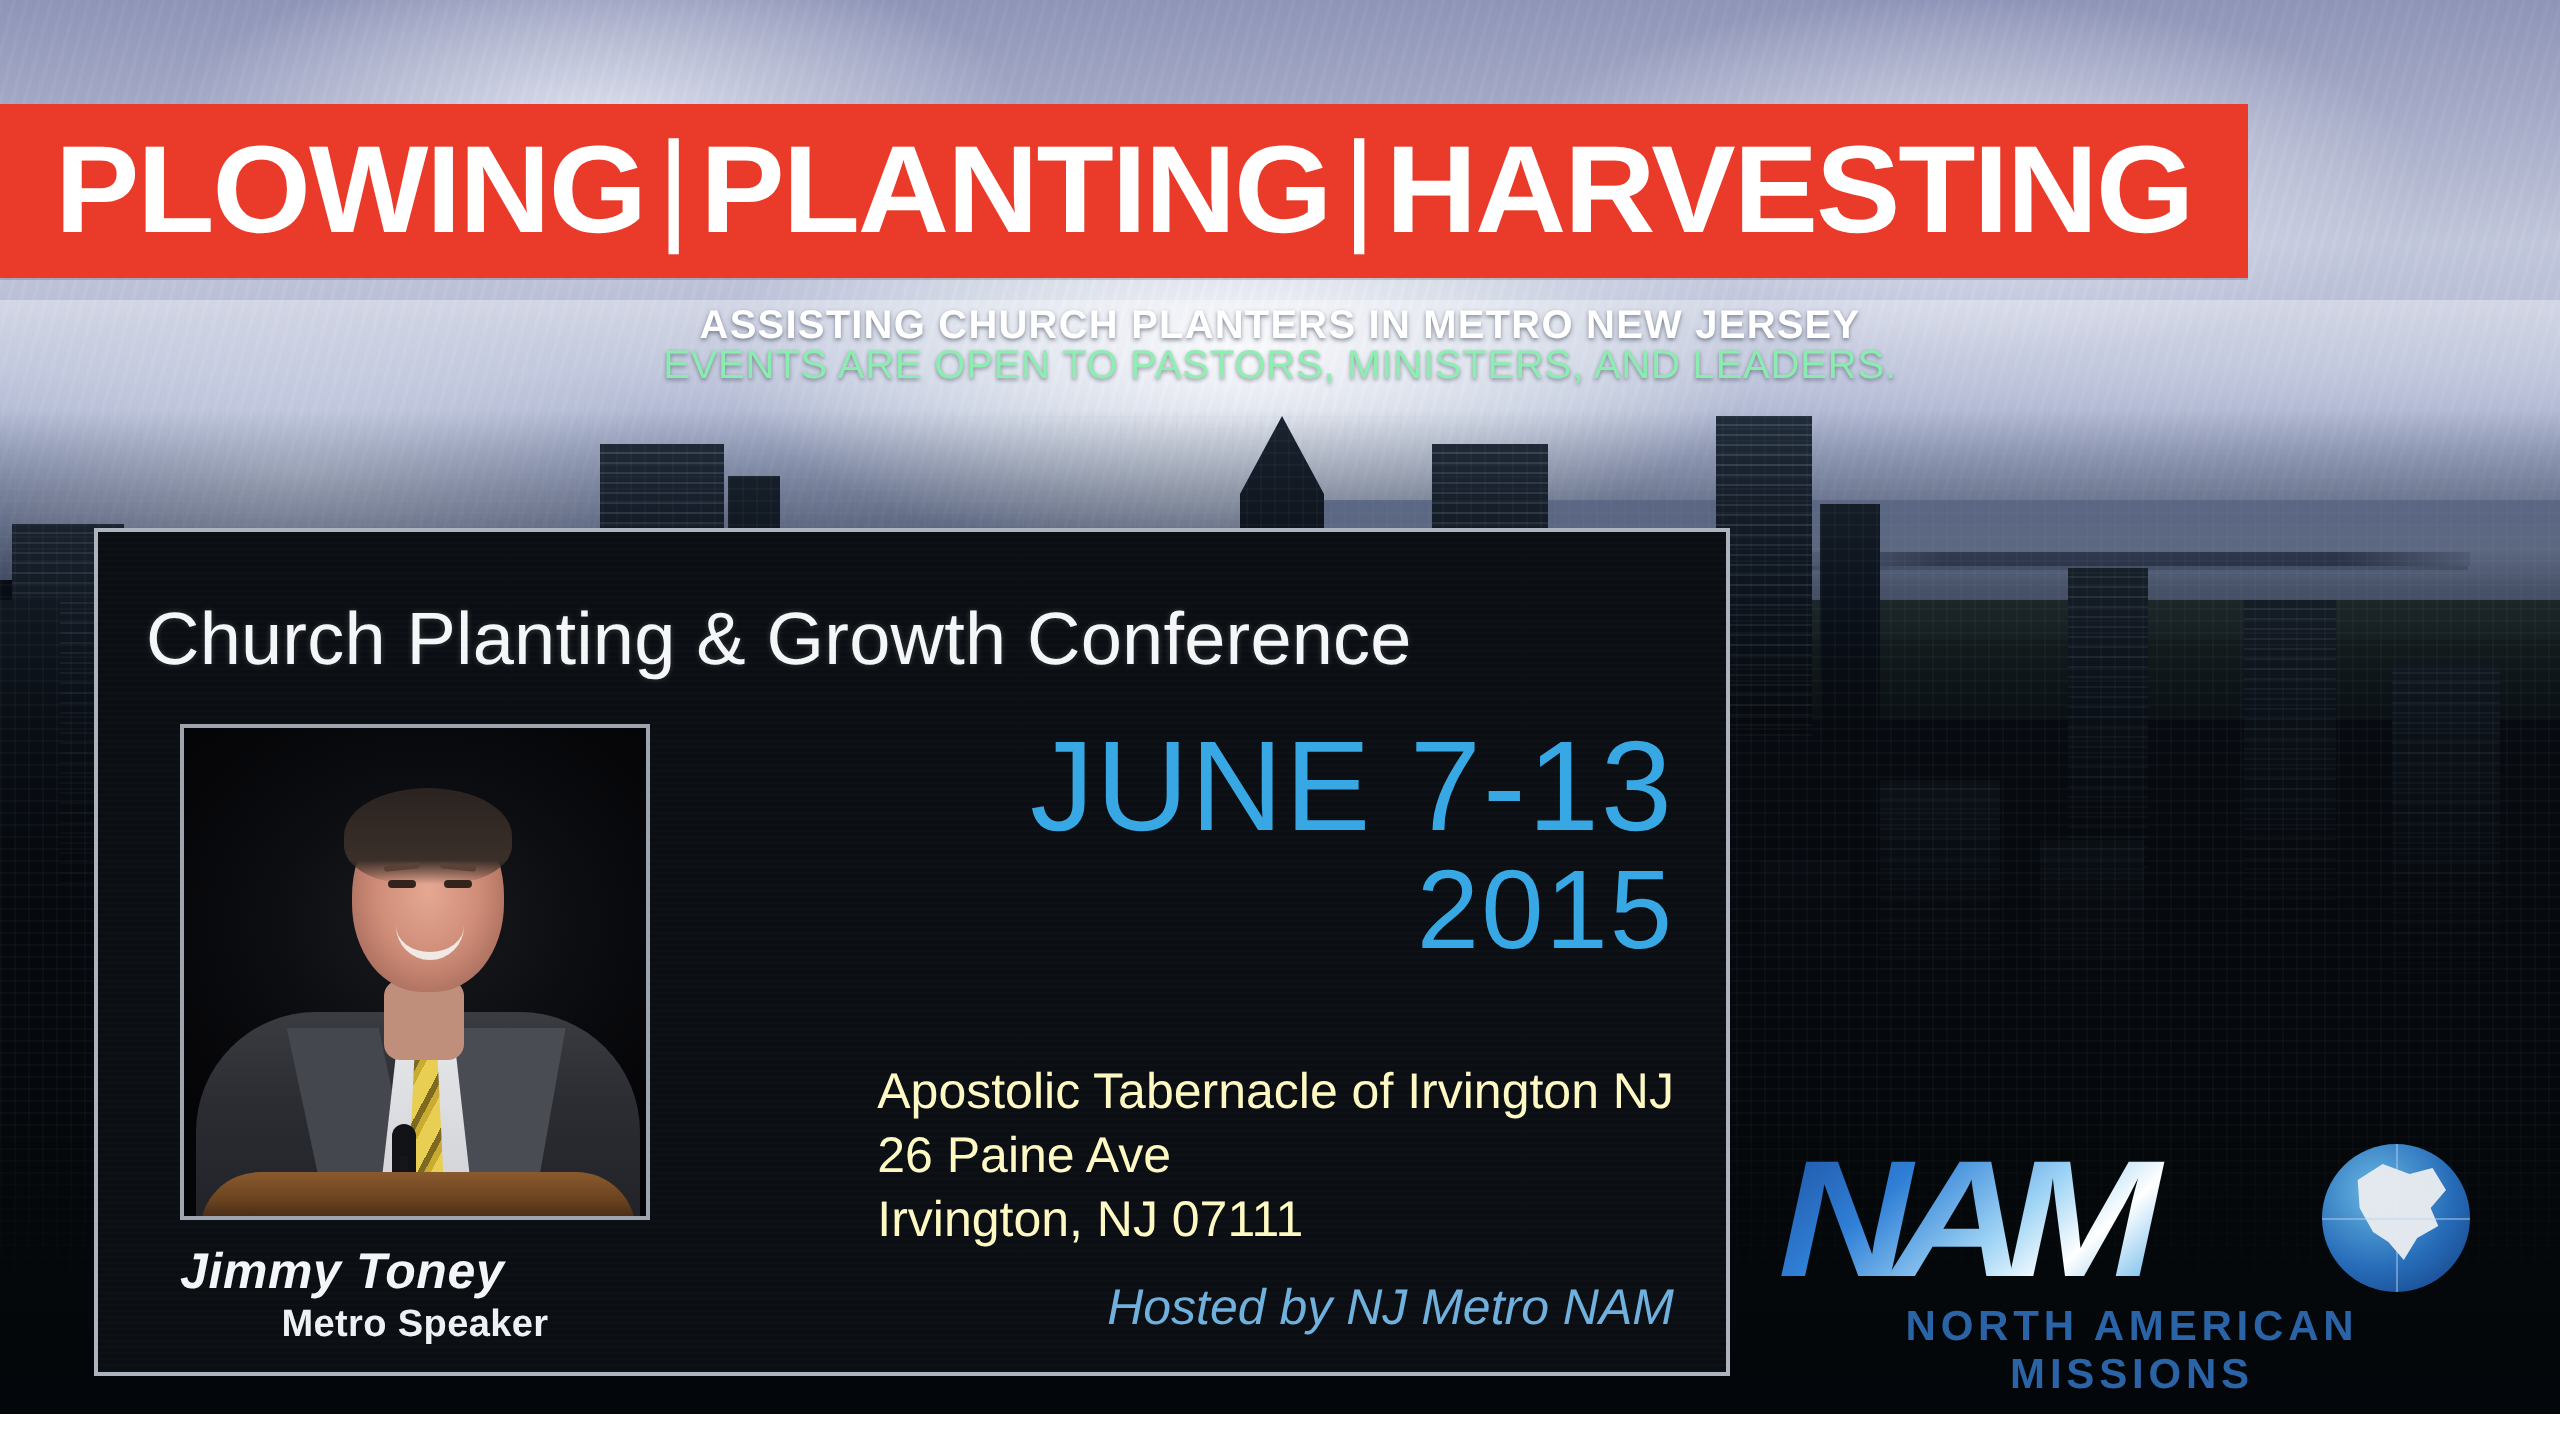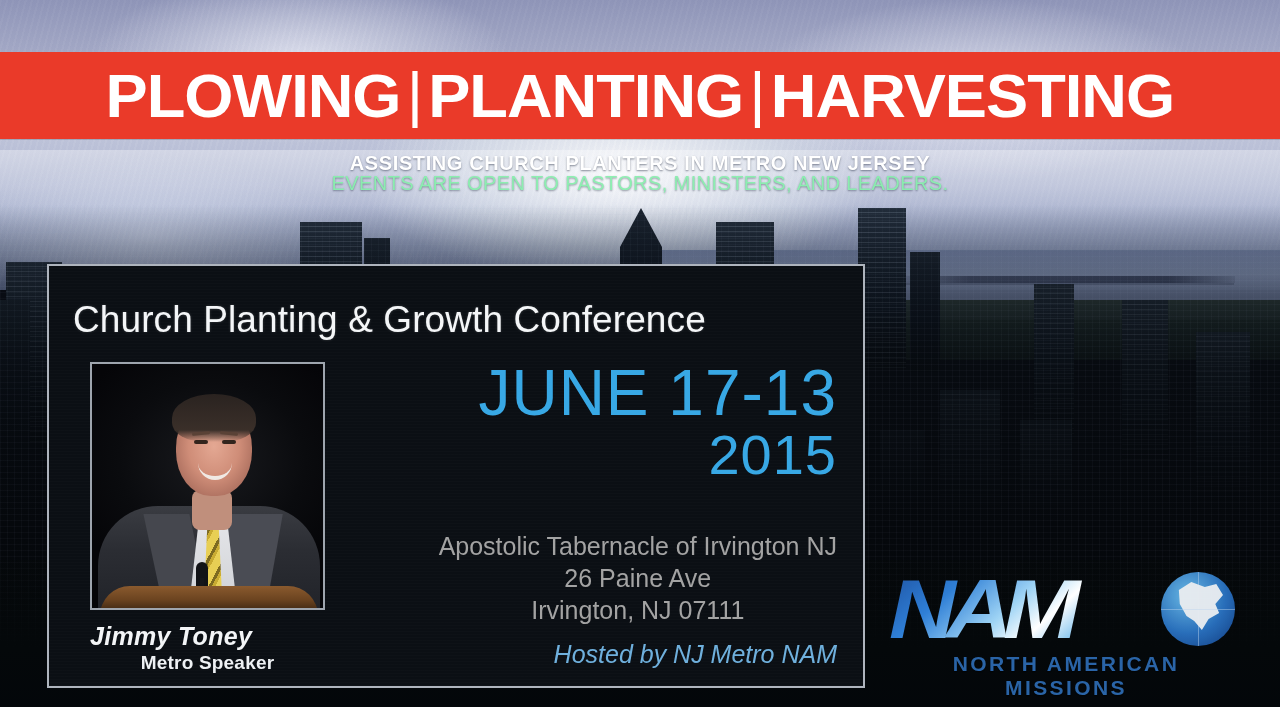--- a/index.html
+++ b/index.html
@@ -71,21 +71,21 @@
       radial-gradient(ellipse 80px 30px at 760px 40px, #122b1b 0%, rgba(6,14,9,0) 72%),
       linear-gradient(180deg, rgba(5,10,8,.2) 0%, #04080a 55%, #03060a 100%);
   }
   .haze{
     position:absolute;left:0;top:150px;width:1280px;height:140px;
     background:linear-gradient(180deg, rgba(255,255,255,.35) 0%, rgba(210,220,240,.12) 55%, rgba(200,210,235,0) 100%);
   }
 
   
   .red-banner{
-    position:absolute;left:0;top:52px;width:1280px;height:87px;
+    position:absolute;left:0;top:52px;width:1124px;height:87px;
     background:#ea3a29;
     display:flex;align-items:center;justify-content:center;
     box-shadow:0 1px 0 rgba(0,0,0,.15);
   }
   .red-banner .headline{
     color:#ffffff;
     font-family:"Liberation Sans",sans-serif;
     font-weight:bold;
     font-size:62px;
     letter-spacing:-1px;
@@ -221,22 +221,22 @@
     line-height:1.02;white-space:nowrap;
   }
   .date-year{
     position:absolute;right:26px;top:160px;
     color:#38a8e5;font-size:56px;font-weight:normal;letter-spacing:1px;
     line-height:1.02;white-space:nowrap;
   }
 
   
   .venue{
-    position:absolute;right:26px;top:264px;text-align:center;
-    color:#a3a3a3;font-size:25px;line-height:1.28;white-space:nowrap;
+    position:absolute;right:26px;top:264px;text-align:left;
+    color:#fef9c3;font-size:25px;line-height:1.28;white-space:nowrap;
   }
   .hosted{
     position:absolute;right:26px;top:374px;text-align:right;
     color:#6fb0dd;font-size:25px;font-style:italic;font-weight:normal;white-space:nowrap;
   }
 
   
   .nam{
     position:absolute;left:889px;top:566px;width:360px;height:120px;
   }
@@ -350,21 +350,21 @@
       <div class="ph ph-eye-r"></div>
       <div class="ph ph-smile"></div>
       <div class="ph ph-mic"></div>
       <div class="ph ph-mic-stem"></div>
       <div class="ph ph-podium"></div>
     </div>
 
     <div class="speaker-name">Jimmy Toney</div>
     <div class="speaker-role">Metro Speaker</div>
 
-    <div class="date-main">JUNE 17-13</div>
+    <div class="date-main">JUNE 7-13</div>
     <div class="date-year">2015</div>
 
     <div class="venue">
       <div>Apostolic Tabernacle of Irvington NJ</div>
       <div>26 Paine Ave</div>
       <div>Irvington, NJ 07111</div>
     </div>
 
     <div class="hosted">Hosted by NJ Metro NAM</div>
   </div>

